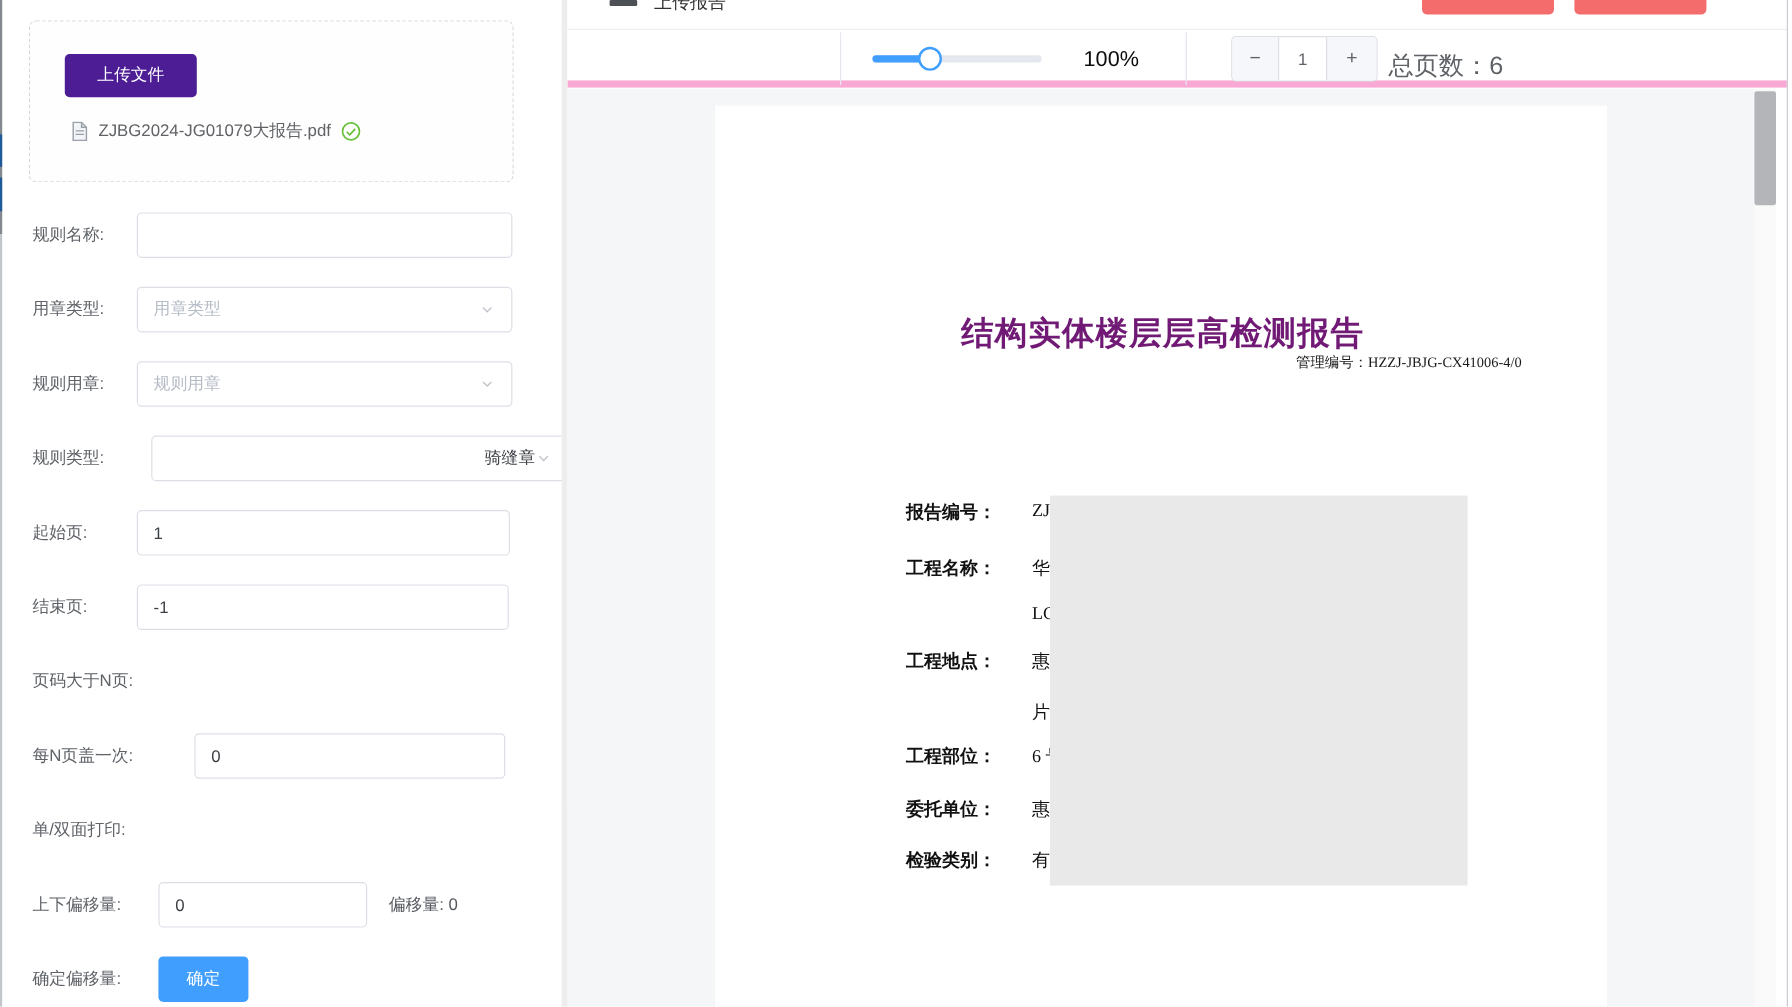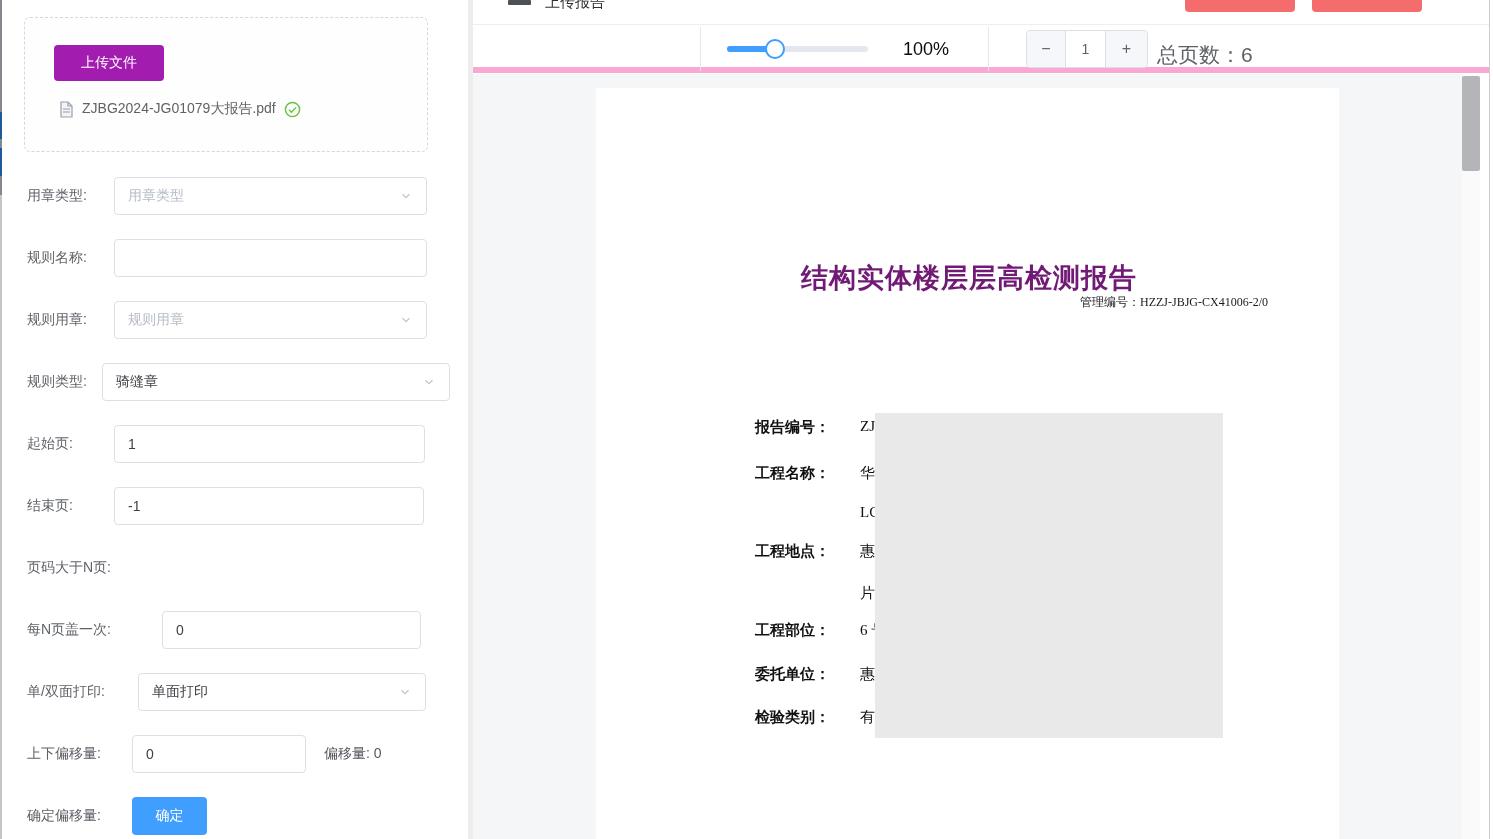--- a/index.html
+++ b/index.html
@@ -10,21 +10,21 @@
   
   .edge-strip { position:absolute; left:0; top:0; width:2px; height:839px; background:#c2c5c9; }
   .edge-strip .seg { position:absolute; left:0; width:2px; }
 
   
   .left-panel { position:absolute; left:2px; top:0; width:466px; height:839px; background:#fff; }
 
   .upload-box { position:absolute; left:22px; top:17px; width:404px; height:135px;
                 border:1px dashed #d4d7de; border-radius:6px; background:#fefefe; }
   .upload-btn { position:absolute; left:29px; top:27px; width:110px; height:36px;
-                background:#a21caf; color:#fff; font-size:14px; border:none; border-radius:4px;
+                background:#4c1d95; color:#fff; font-size:14px; border:none; border-radius:4px;
                 display:flex; align-items:center; justify-content:center; cursor:pointer; }
   .file-row { position:absolute; left:34px; top:80px; height:22px; display:flex; align-items:center; gap:8px; }
   .file-name { font-size:14px; color:#606266; }
   .file-row svg { display:block; }
 
   .form-row { position:relative; height:38px; margin-bottom:24px; }
   .form { position:absolute; left:0; top:177px; right:0; }
   .form-label { position:absolute; left:25px; top:50%; transform:translateY(-50%);
                 font-size:14px; color:#5f6368; white-space:nowrap; }
   .ctrl { position:absolute; top:0; height:38px; }
@@ -114,53 +114,53 @@
         <svg width="17" height="17" viewBox="0 0 24 24">
           <circle cx="12" cy="12" r="10" fill="none" stroke="#67c23a" stroke-width="2"></circle>
           <polyline points="7,12.5 10.5,16 17,9" fill="none" stroke="#67c23a" stroke-width="2"></polyline>
         </svg>
       </div>
     </div>
 
     <div class="form">
 
       <div class="form-row">
+        <span class="form-label">规则名称:</span>
+        <div class="ctrl" style="left:112px;width:313px;">
+          <input class="text-input" value="" style="">
+        </div>
+      </div>
+
+      <div class="form-row">
         <span class="form-label">用章类型:</span>
         <div class="ctrl" style="left:112px;width:313px;">
           <div class="select is-placeholder">
             <span class="sel-text">用章类型</span>
             <svg width="14" height="14" viewBox="0 0 24 24">
               <polyline points="6,9 12,15 18,9" fill="none" stroke="#c0c4cc" stroke-width="2"></polyline>
             </svg>
           </div>
         </div>
       </div>
 
       <div class="form-row">
-        <span class="form-label">规则名称:</span>
-        <div class="ctrl" style="left:112px;width:313px;">
-          <input class="text-input" value="" style="">
-        </div>
-      </div>
-
-      <div class="form-row">
         <span class="form-label">规则用章:</span>
         <div class="ctrl" style="left:112px;width:313px;">
           <div class="select is-placeholder">
             <span class="sel-text">规则用章</span>
             <svg width="14" height="14" viewBox="0 0 24 24">
               <polyline points="6,9 12,15 18,9" fill="none" stroke="#c0c4cc" stroke-width="2"></polyline>
             </svg>
           </div>
         </div>
       </div>
 
       <div class="form-row">
         <span class="form-label">规则类型:</span>
-        <div class="ctrl" style="left:100px;width:348px;">
+        <div class="ctrl" style="left:124px;width:348px;text-align:right;">
           <div class="select">
             <span class="sel-text">骑缝章</span>
             <svg width="14" height="14" viewBox="0 0 24 24">
               <polyline points="6,9 12,15 18,9" fill="none" stroke="#c0c4cc" stroke-width="2"></polyline>
             </svg>
           </div>
         </div>
       </div>
 
       <div class="form-row">
@@ -183,28 +183,20 @@
 
       <div class="form-row">
         <span class="form-label">每N页盖一次:</span>
         <div class="ctrl" style="left:160px;width:259px;">
           <input class="text-input" value="0" style="">
         </div>
       </div>
 
       <div class="form-row">
         <span class="form-label">单/双面打印:</span>
-        <div class="ctrl" style="left:136px;width:288px;">
-          <div class="select">
-            <span class="sel-text">单面打印</span>
-            <svg width="14" height="14" viewBox="0 0 24 24">
-              <polyline points="6,9 12,15 18,9" fill="none" stroke="#c0c4cc" stroke-width="2"></polyline>
-            </svg>
-          </div>
-        </div>
       </div>
 
       <div class="form-row">
         <span class="form-label">上下偏移量:</span>
         <div class="ctrl" style="left:130px;width:174px;">
           <input class="text-input" value="0" style="">
         </div>
         <span class="suffix-text">偏移量: 0</span>
       </div>
 
@@ -241,21 +233,21 @@
         <div class="step-btn minus">−</div>
         <div class="step-val">1</div>
         <div class="step-btn plus">+</div>
       </div>
       <span class="total-pages">总页数：6</span>
     </div>
 
     <div class="viewer">
       <div class="pdf-page">
         <div class="pdf-title">结构实体楼层层高检测报告</div>
-        <div class="pdf-manage">管理编号：HZZJ-JBJG-CX41006-2/0</div>
+        <div class="pdf-manage">管理编号：HZZJ-JBJG-CX41006-4/0</div>
 
         <div class="pdf-line" style="top:330px;">
           <span class="lbl">报告编号：</span>
           <span class="val">ZJ</span>
         </div>
         <div class="pdf-line" style="top:376px;">
           <span class="lbl">工程名称：</span>
           <span class="val">华</span>
         </div>
         <div class="pdf-line" style="top:416px;">

